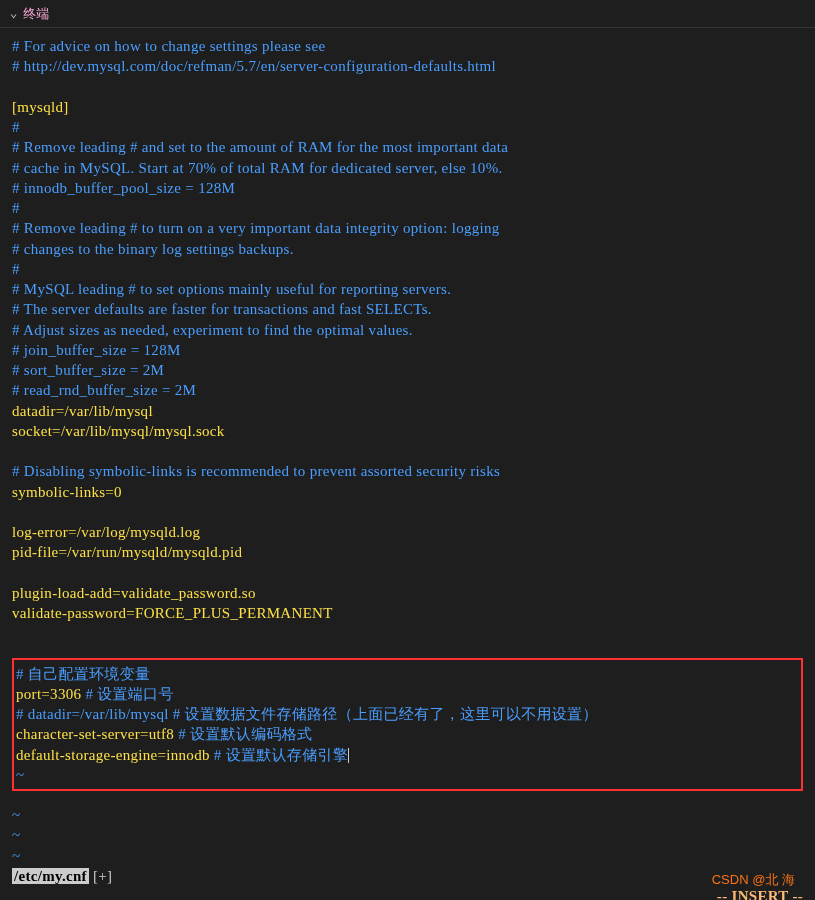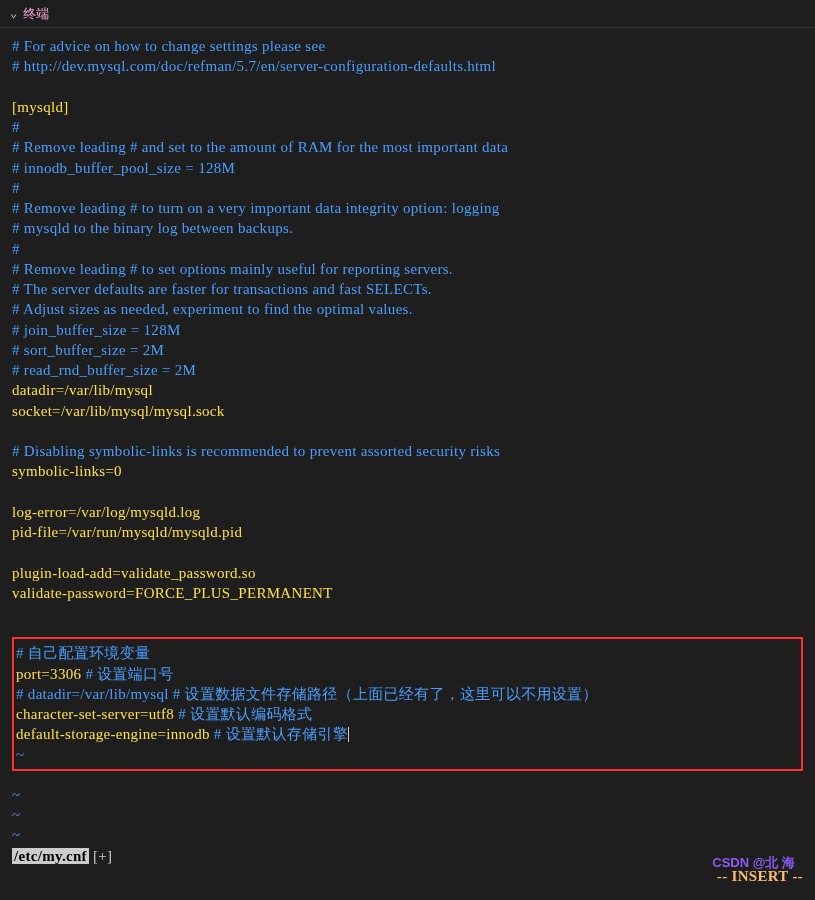--- a/index.html
+++ b/index.html
@@ -70,26 +70,25 @@
     .plus-box {
       color: #cccccc;
     }
     .insert-mode {
       color: #fdba74;
       font-weight: bold;
       text-align: right;
     }
     .watermark {
       position: absolute;
-      bottom: 28px;
+      bottom: 11px;
       right: 20px;
-      color: #8b5cf6;
+      color: #f97316;
       font-size: 13px;
       font-family: Arial, sans-serif;
-      font-weight: bold;
     }
     .cursor {
       display: inline-block;
       width: 1px;
       height: 1em;
       background: #cccccc;
       vertical-align: text-bottom;
     }
   </style>
 </head>
@@ -101,26 +100,27 @@
 </div>
 
 <div class="terminal-content">
   <div id="lines-container">
       <div class="line"><span class="comment"># For advice on how to change settings please see</span></div>
       <div class="line"><span class="comment"># http://dev.mysql.com/doc/refman/5.7/en/server-configuration-defaults.html</span></div>
       <div class="line">&nbsp;</div>
       <div class="line"><span class="normal">[mysqld]</span></div>
       <div class="line"><span class="comment">#</span></div>
       <div class="line"><span class="comment"># Remove leading # and set to the amount of RAM for the most important data</span></div>
+      <div class="line"><span class="comment"># cache in MySQL. Start at 70% of total RAM for dedicated server, else 10%.</span></div>
       <div class="line"><span class="comment"># innodb_buffer_pool_size = 128M</span></div>
       <div class="line"><span class="comment">#</span></div>
       <div class="line"><span class="comment"># Remove leading # to turn on a very important data integrity option: logging</span></div>
-      <div class="line"><span class="comment"># mysqld to the binary log between backups.</span></div>
+      <div class="line"><span class="comment"># changes to the binary log settings backups.</span></div>
       <div class="line"><span class="comment">#</span></div>
-      <div class="line"><span class="comment"># Remove leading # to set options mainly useful for reporting servers.</span></div>
+      <div class="line"><span class="comment"># MySQL leading # to set options mainly useful for reporting servers.</span></div>
       <div class="line"><span class="comment"># The server defaults are faster for transactions and fast SELECTs.</span></div>
       <div class="line"><span class="comment"># Adjust sizes as needed, experiment to find the optimal values.</span></div>
       <div class="line"><span class="comment"># join_buffer_size = 128M</span></div>
       <div class="line"><span class="comment"># sort_buffer_size = 2M</span></div>
       <div class="line"><span class="comment"># read_rnd_buffer_size = 2M</span></div>
       <div class="line"><span class="normal">datadir=/var/lib/mysql</span></div>
       <div class="line"><span class="normal">socket=/var/lib/mysql/mysql.sock</span></div>
       <div class="line">&nbsp;</div>
       <div class="line"><span class="comment"># Disabling symbolic-links is recommended to prevent assorted security risks</span></div>
       <div class="line"><span class="normal">symbolic-links=0</span></div>

